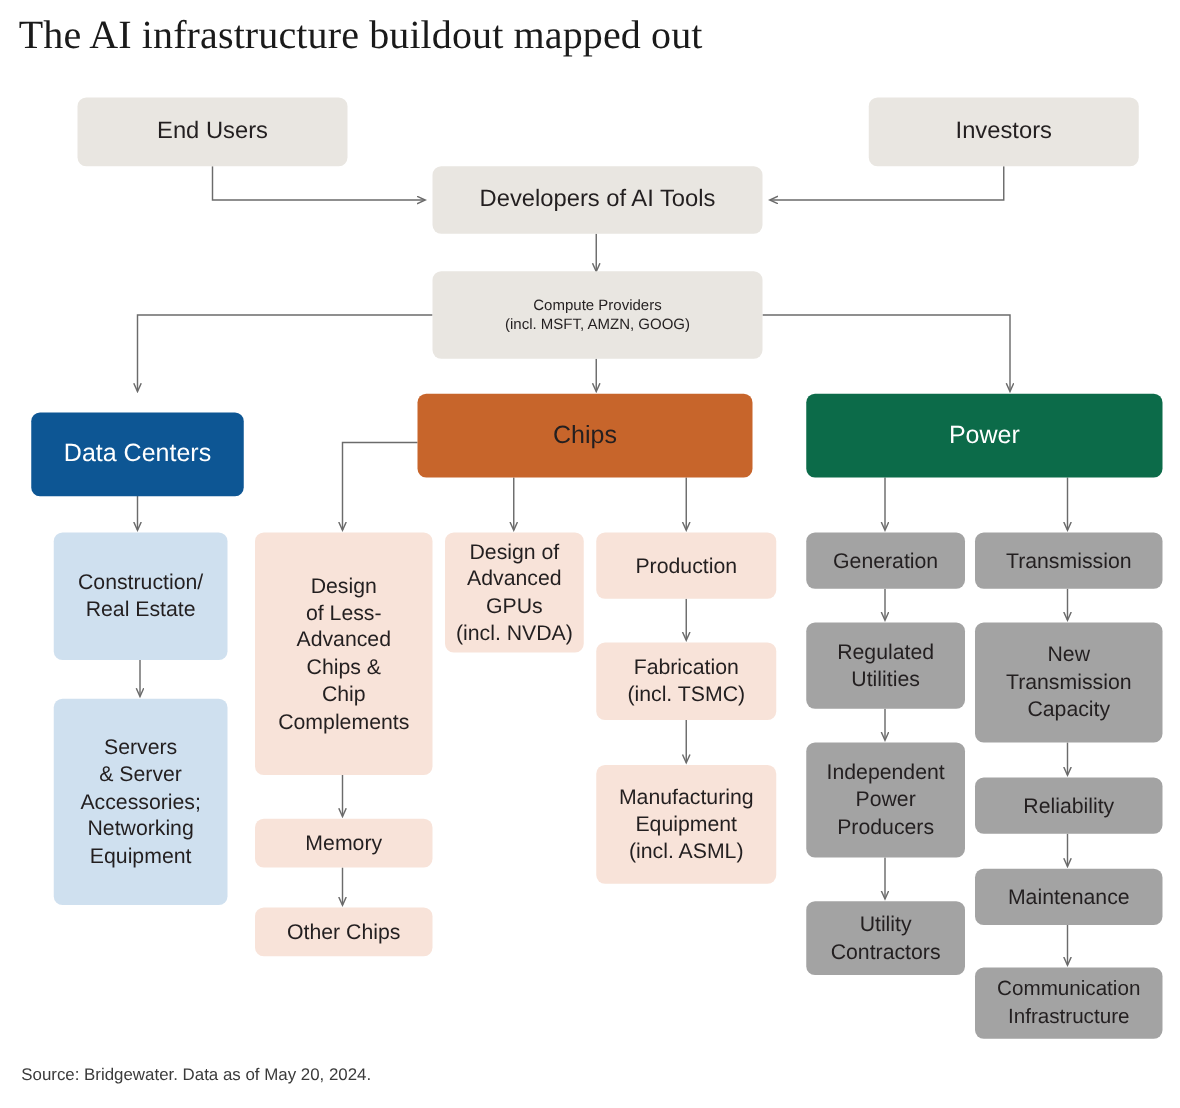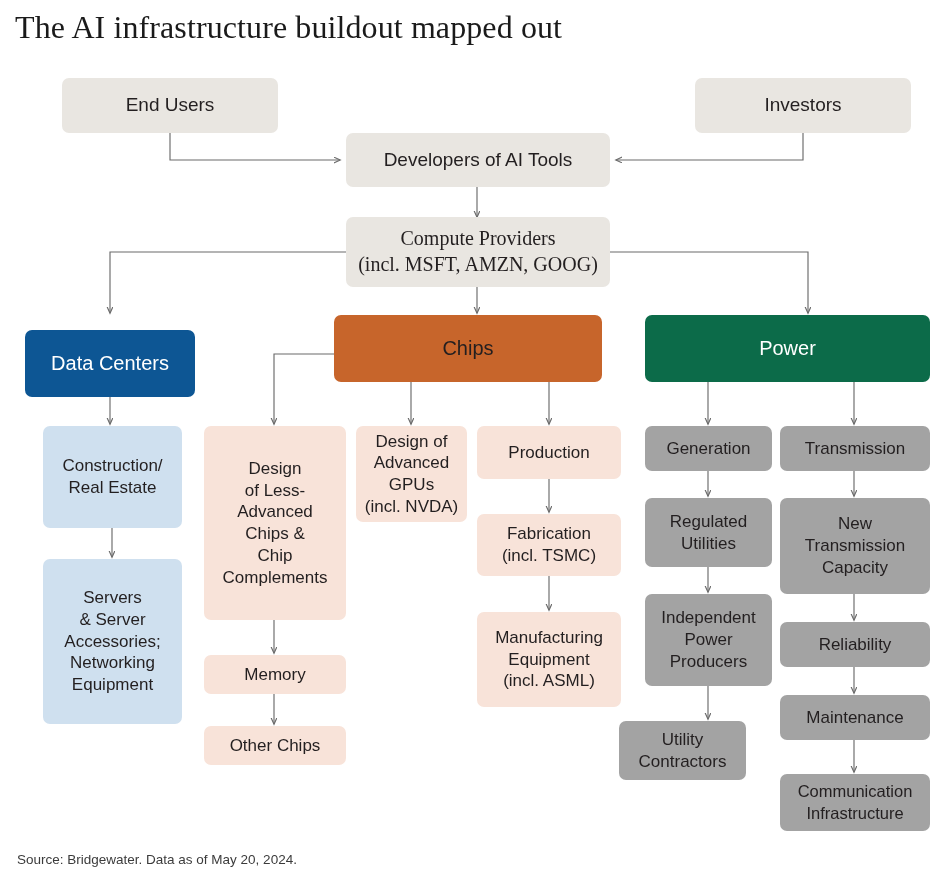--- a/index.html
+++ b/index.html
@@ -62,21 +62,21 @@
   
   .n-neutral { background: #e9e6e1; color: #231f20; }
   .n-blue    { background: #0d5694; color: #ffffff; }
   .n-orange  { background: #c7652b; color: #231f20; }
   .n-green   { background: #0c6b49; color: #ffffff; }
   .n-lblue   { background: #cfe0ef; color: #231f20; }
   .n-lorange { background: #f8e3d9; color: #231f20; }
   .n-lgreen  { background: #a3a3a3; color: #231f20; }
 
   .fs-tier0  { font-size: 19px; }
-  .fs-tier1  { font-size: 20px; font-family: Liberation Serif, serif; }
+  .fs-tier1  { font-size: 12px; }
   .fs-head   { font-size: 20px; }
   .fs-leaf   { font-size: 17px; }
   .fs-leaf-s { font-size: 16.5px; }
 </style>
 </head>
 <body>
 
 <div id="canvas">
 
   <div class="title">The AI infrastructure buildout mapped out</div>
@@ -190,21 +190,21 @@
 
   <div class="node n-lgreen fs-leaf" style="left:645px; top:426px; width:127px; height:45px;">Generation</div>
 
   <div class="node n-lgreen fs-leaf" style="left:645px; top:498px; width:127px; height:69px;">Regulated
 Utilities</div>
 
   <div class="node n-lgreen fs-leaf" style="left:645px; top:594px; width:127px; height:92px;">Independent
 Power
 Producers</div>
 
-  <div class="node n-lgreen fs-leaf" style="left:619px; top:721px; width:127px; height:59px;">Utility
+  <div class="node n-lgreen fs-leaf" style="left:645px; top:721px; width:127px; height:59px;">Utility
 Contractors</div>
 
   <div class="node n-lgreen fs-leaf" style="left:780px; top:426px; width:150px; height:45px;">Transmission</div>
 
   <div class="node n-lgreen fs-leaf" style="left:780px; top:498px; width:150px; height:96px;">New
 Transmission
 Capacity</div>
 
   <div class="node n-lgreen fs-leaf" style="left:780px; top:622px; width:150px; height:45px;">Reliability</div>
 

